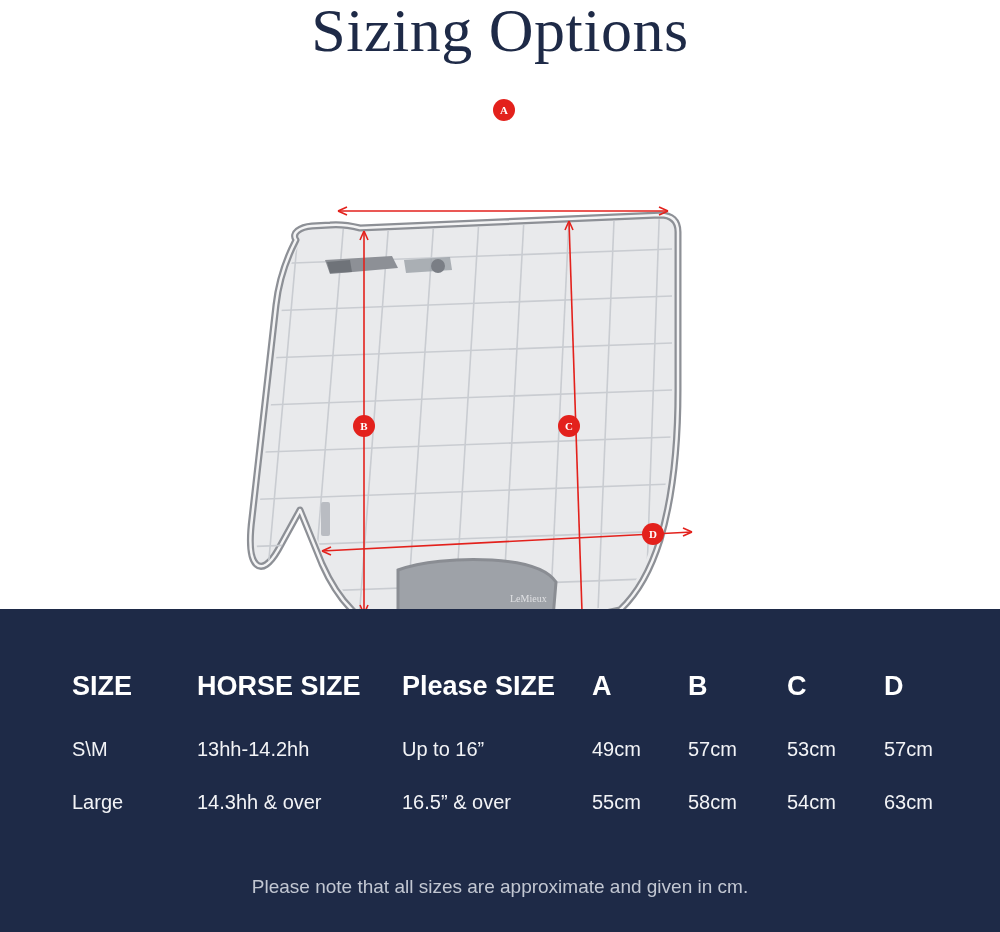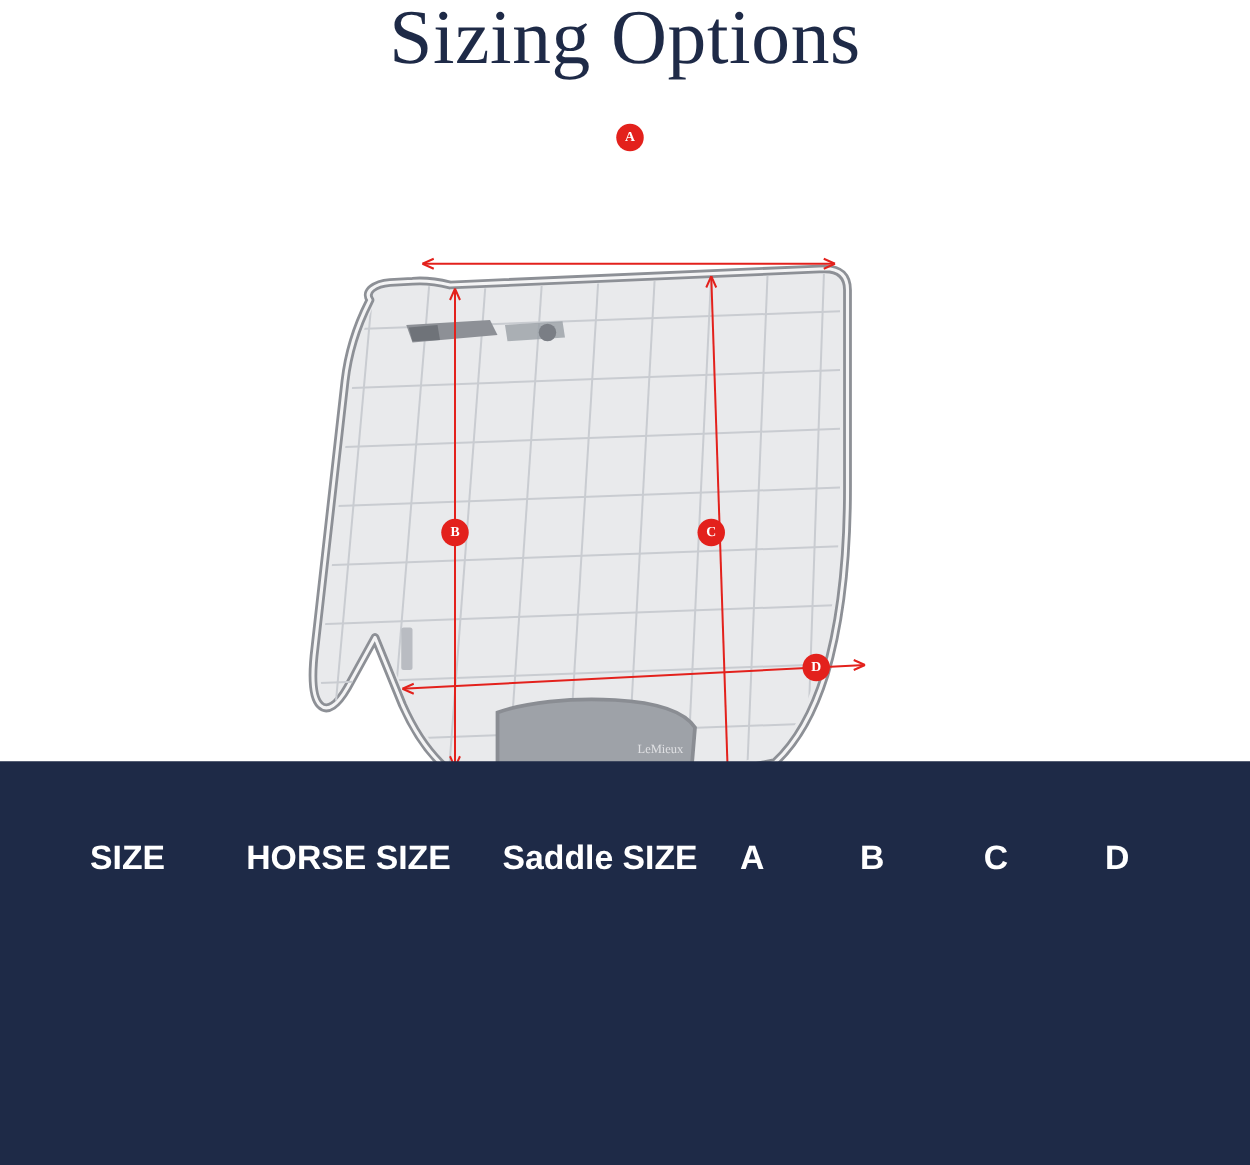--- a/index.html
+++ b/index.html
@@ -262,26 +262,45 @@
     <div class="marker" id="marker-c">C</div>
     <div class="marker" id="marker-d">D</div>
   </div>
 
   <div class="panel">
     <table class="size-table">
       <thead>
         <tr>
           <th class="col-size">SIZE</th>
           <th class="col-horse">HORSE SIZE</th>
-          <th class="col-saddle">Saddle SIZE</th>
+          <th class="col-saddle">Please SIZE</th>
           <th class="col-a">A</th>
           <th class="col-b">B</th>
           <th class="col-c">C</th>
           <th class="col-d">D</th>
         </tr>
       </thead>
       <tbody>
+        <tr>
+          <td>S\M</td>
+          <td>13hh-14.2hh</td>
+          <td>Up to 16”</td>
+          <td>49cm</td>
+          <td>57cm</td>
+          <td>53cm</td>
+          <td>57cm</td>
+        </tr>
+        <tr>
+          <td>Large</td>
+          <td>14.3hh &amp; over</td>
+          <td>16.5” &amp; over</td>
+          <td>55cm</td>
+          <td>58cm</td>
+          <td>54cm</td>
+          <td>63cm</td>
+        </tr>
       </tbody>
     </table>
 
+    <div class="note">Please note that all sizes are approximate and given in cm.</div>
   </div>
 
 </div>
 
 </body></html>

